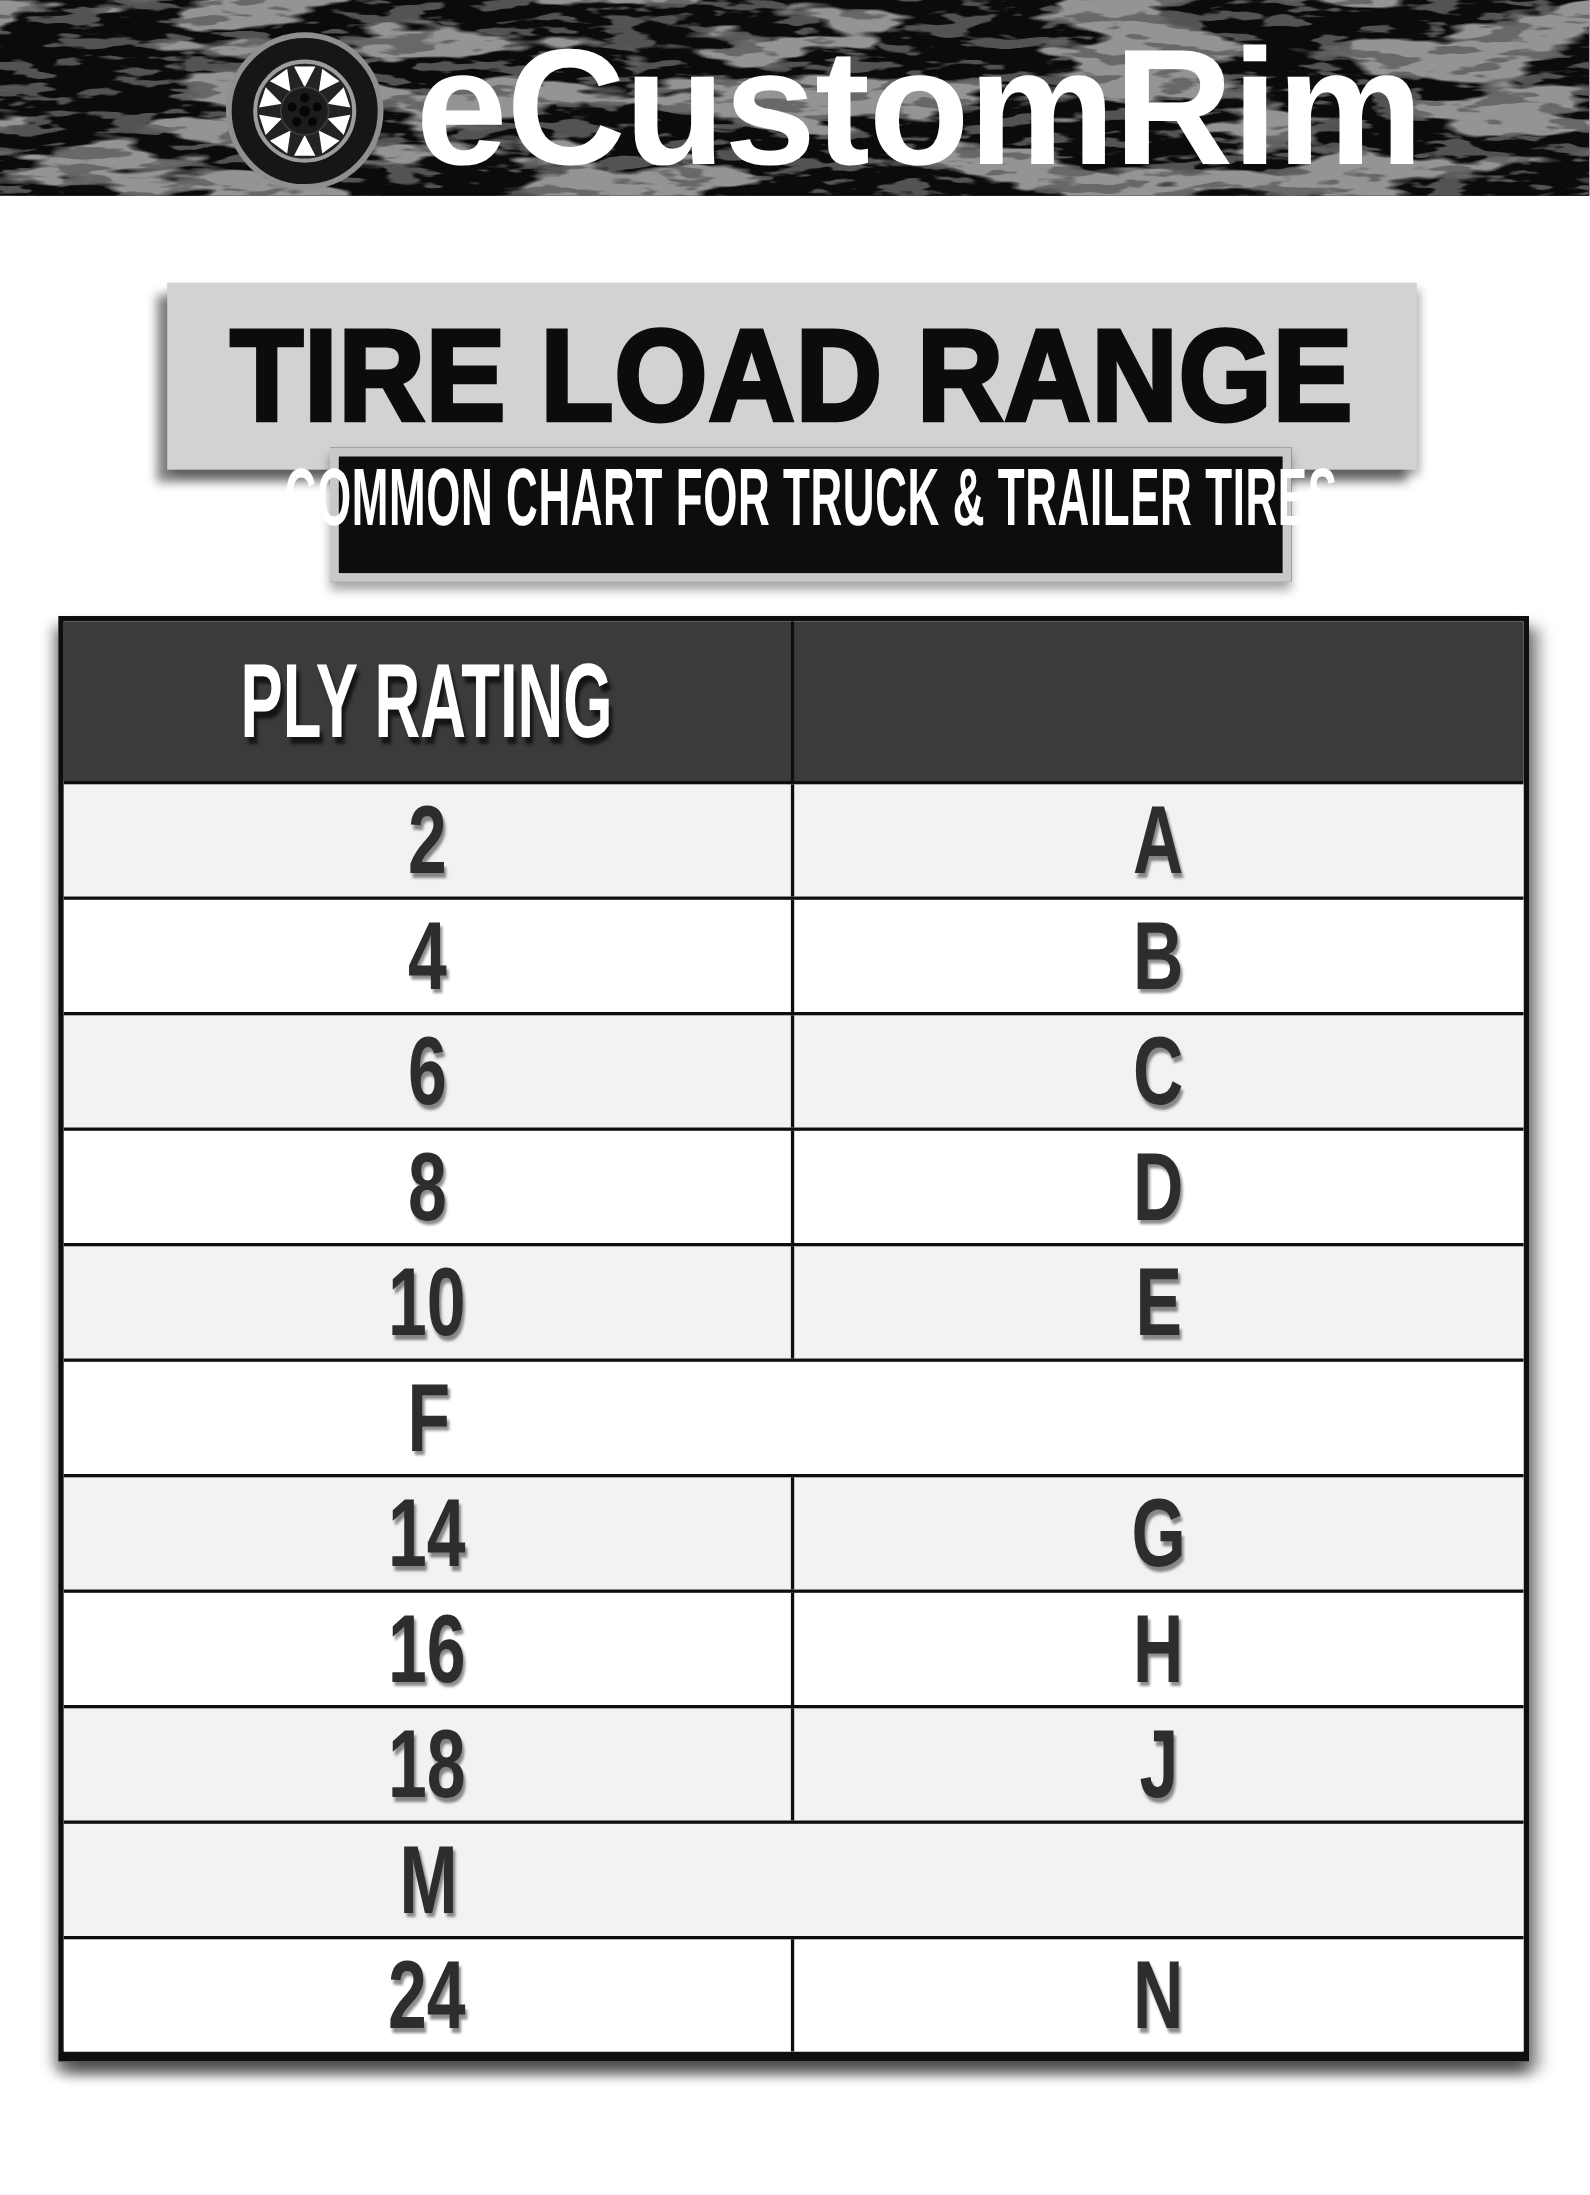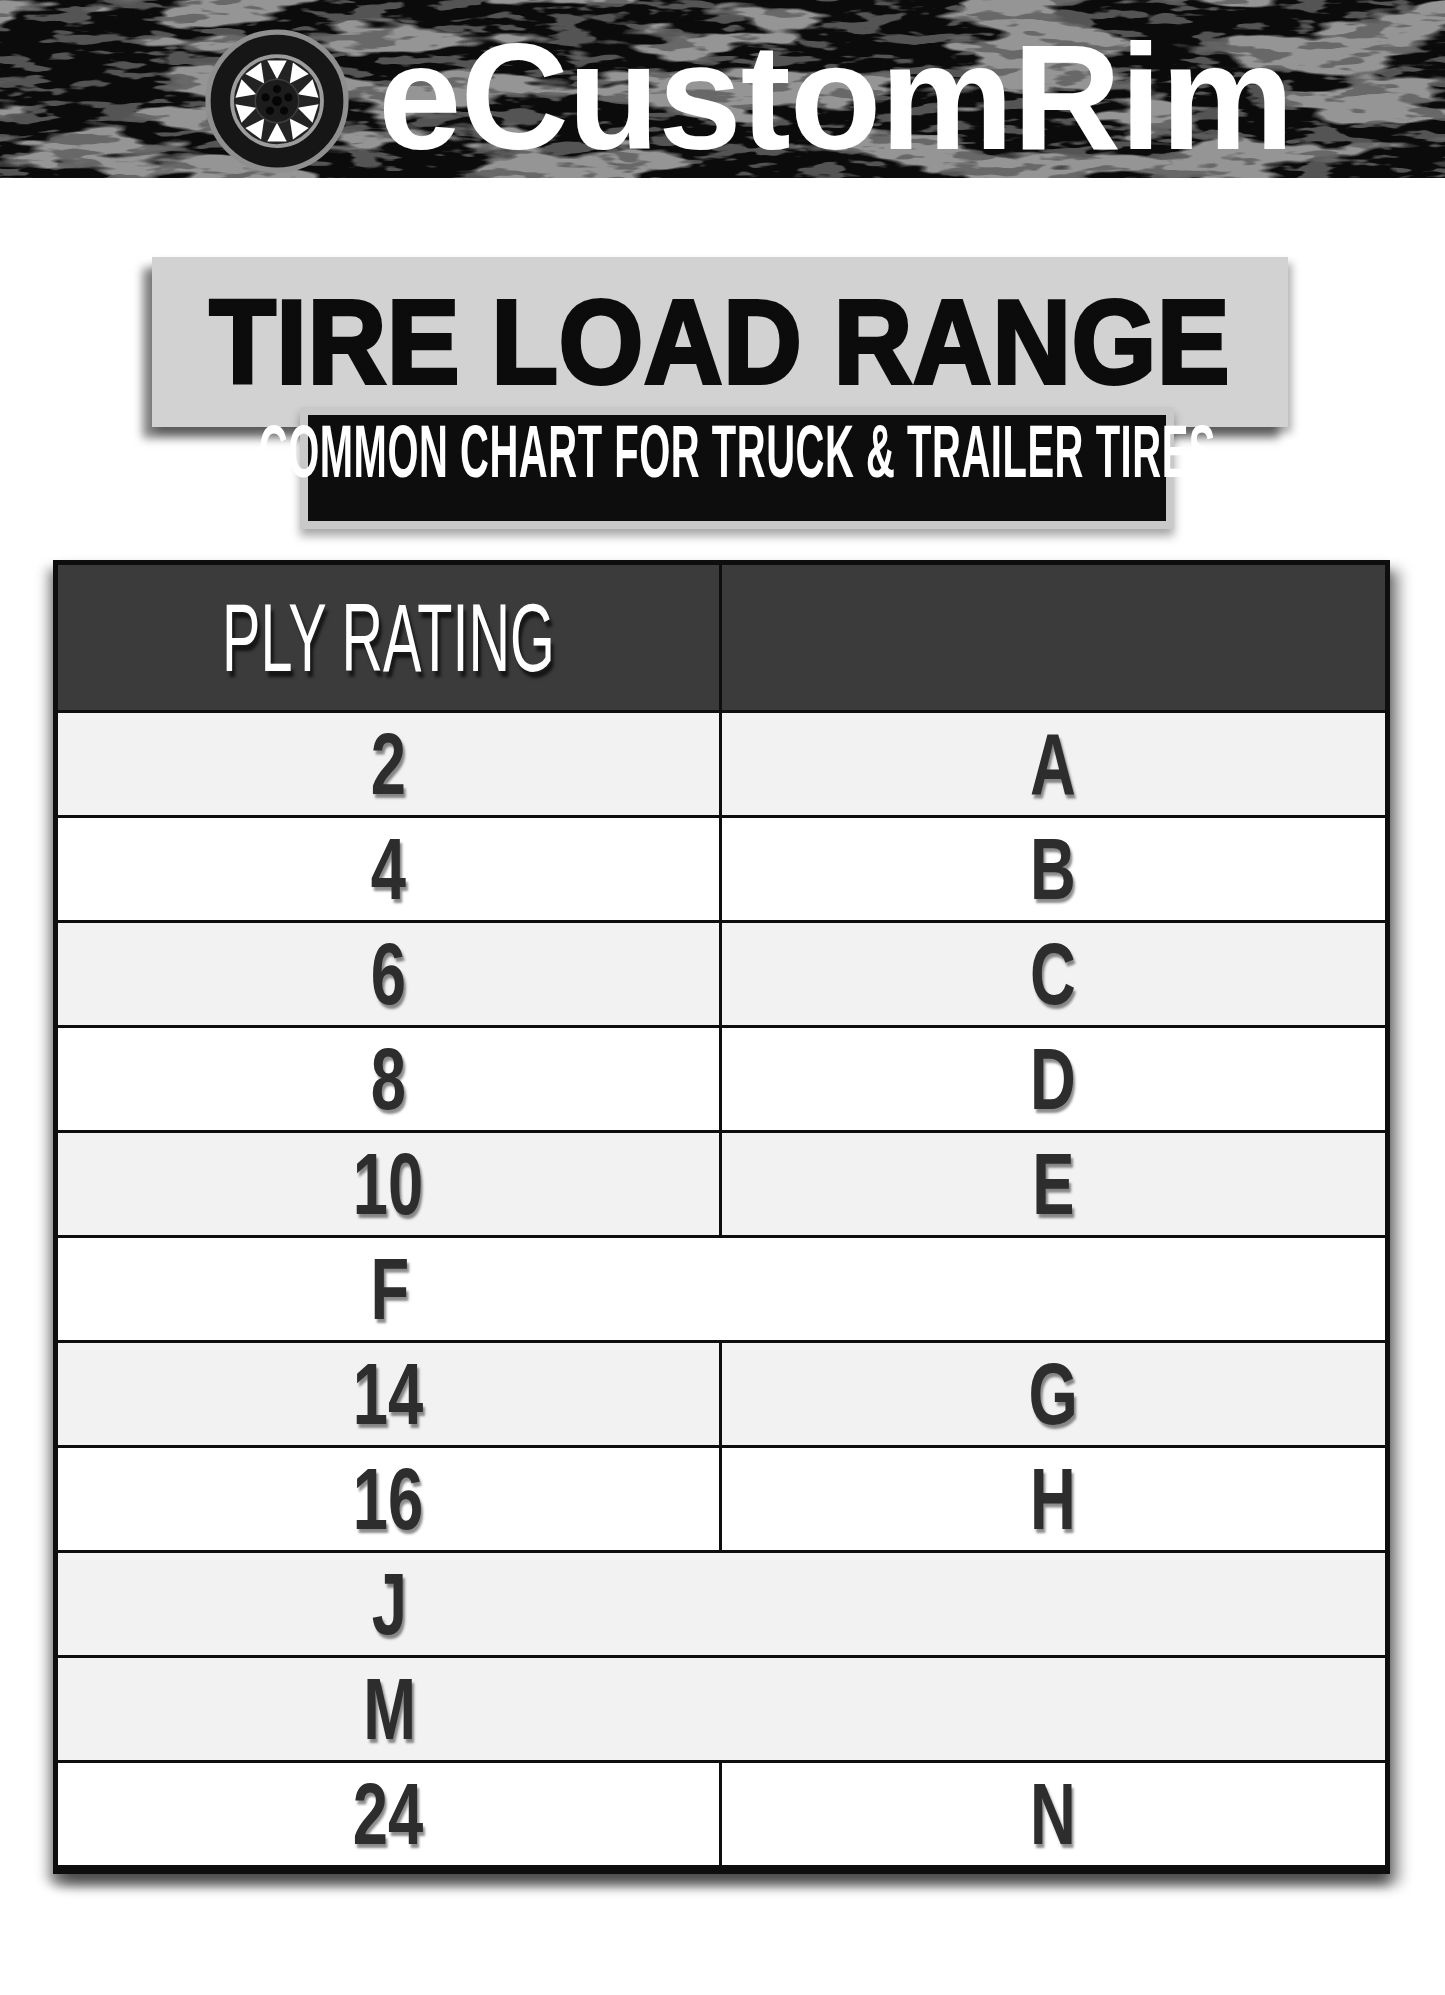--- a/index.html
+++ b/index.html
@@ -48,21 +48,21 @@
   .table-outer{
     position:relative;margin:31px 0 0 53px;width:1337px;box-sizing:border-box;
     border:5px solid #0e0e0e;border-bottom-width:9px;background:#ffffff;
     box-shadow:10px 10px 13px rgba(0,0,0,0.40), -7px 8px 11px rgba(0,0,0,0.28), 0 12px 10px rgba(0,0,0,0.35);
   }
   .thead{
     display:grid;grid-template-columns:1fr 1fr;height:145px;background:#3b3b3b;
   }
   .th{
     display:flex;align-items:center;justify-content:center;
-    color:#ffffff;font-size:96px;font-weight:normal;line-height:1;white-space:nowrap;
+    color:#ffffff;font-size:96px;font-weight:bold;line-height:1;white-space:nowrap;
   }
   .th .squeeze{
     display:inline-block;transform:scaleX(0.60);
     text-shadow:5px 6px 4px rgba(0,0,0,0.65);
   }
   .th-ply{border-right:3px solid #0e0e0e;}
   .tr{
     display:grid;grid-template-columns:1fr 1fr;height:102px;border-top:3px solid #0e0e0e;
   }
   .shade-gray{background:#f2f2f2;}
@@ -203,20 +203,23 @@
   <div class="tr shade-white">
     <div class="td td-ply">
           <span>16</span>
         </div>
     <div class="td td-load">
           <span>H</span>
         </div>
   </div>
 
   <div class="tr shade-gray">
+    <div class="td td-ply">
+          <span>18</span>
+        </div>
     <div class="td td-load">
           <span>J</span>
         </div>
   </div>
 
 
   <div class="tr shade-gray">
     <div class="td td-load">
           <span>M</span>
         </div>

